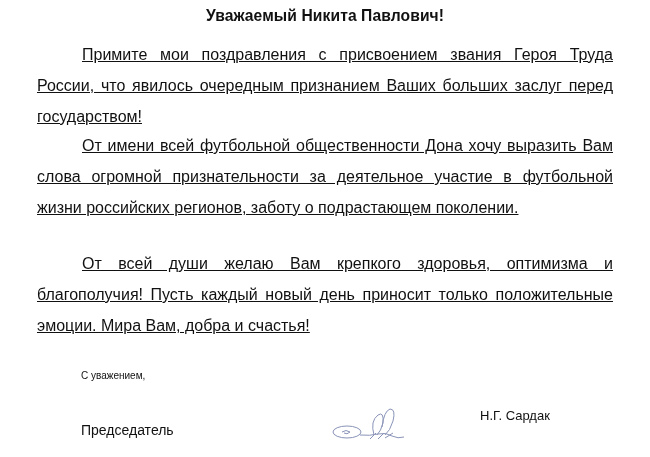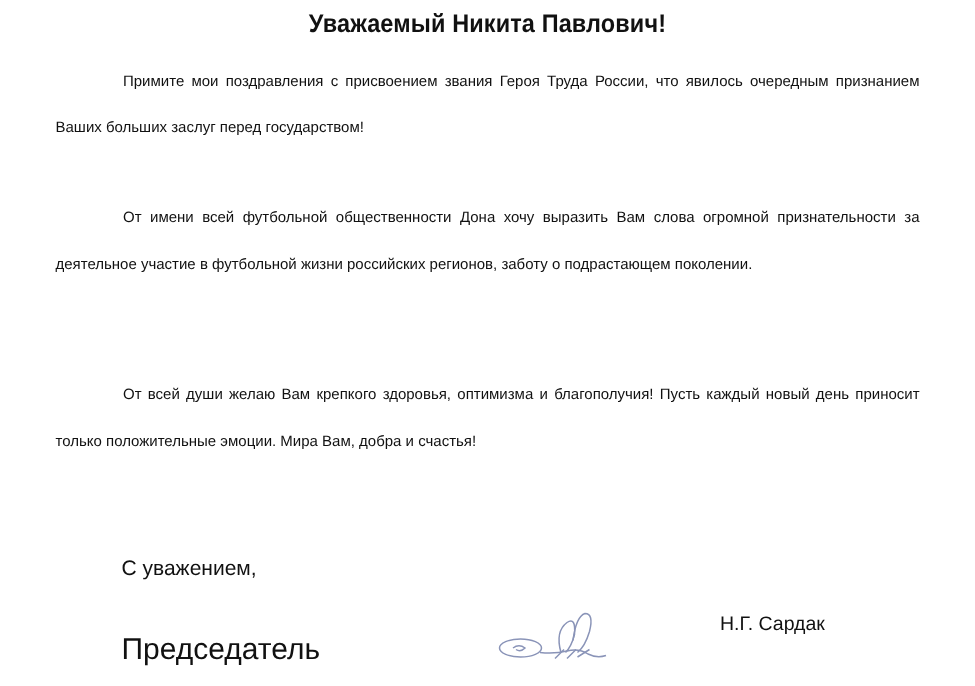--- a/index.html
+++ b/index.html
@@ -2,27 +2,27 @@
 <html><head>
   <meta charset="utf-8">
   <style>
     html, body { margin: 0; padding: 0; background: #ffffff; }
     body { width: 650px; height: 457px; position: relative; overflow: hidden;
            font-family: "Liberation Sans", "DejaVu Sans", sans-serif; color: #111; }
     .title { position: absolute; left: 0; width: 650px; top: 6px; text-align: center;
              font-family: "Liberation Sans", sans-serif; font-weight: bold; font-size: 17px;
              letter-spacing: 0.1px; transform: scaleX(0.92); }
     .para { position: absolute; left: 37px; width: 576px; font-family: "Liberation Sans", sans-serif;
-            font-size: 10px; line-height: 31px; text-align: justify; text-align-last: left; }
+            font-size: 16px; line-height: 31px; text-align: justify; text-align-last: left; text-decoration: underline; }
     .para.indent { text-indent: 45px; }
     #p1 { top: 39px; }
     #p2 { top: 130px; }
     #p3 { top: 248px; }
-    .closing { position: absolute; left: 81px; top: 370px; font-size: 14px; font-family: "Liberation Sans", sans-serif; }
-    .role { position: absolute; left: 81px; top: 422px; font-size: 20px; font-family: "Liberation Sans", sans-serif; }
+    .closing { position: absolute; left: 81px; top: 370px; font-size: 10px; font-family: "Liberation Sans", sans-serif; }
+    .role { position: absolute; left: 81px; top: 422px; font-size: 14px; font-family: "Liberation Sans", sans-serif; }
     .name { position: absolute; left: 480px; top: 408px; font-size: 13px; font-family: "Liberation Sans", sans-serif; }
     .signature { position: absolute; left: 330px; top: 405px; width: 80px; height: 40px; }
   </style>
 </head>
 <body>
 
 <div class="title">Уважаемый Никита Павлович!</div>
 
 <div class="para indent" id="p1">Примите мои поздравления с присвоением звания Героя Труда России, что явилось очередным признанием Ваших больших заслуг перед государством!</div>
 <div class="para indent" id="p2">От имени всей футбольной общественности Дона хочу выразить Вам слова огромной признательности за деятельное участие в футбольной жизни российских регионов, заботу о подрастающем поколении.</div>

